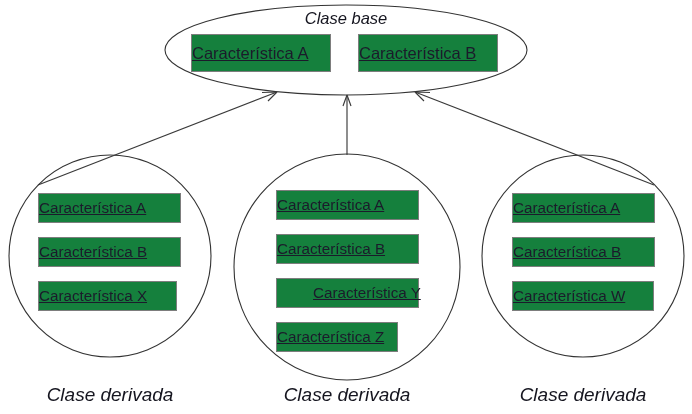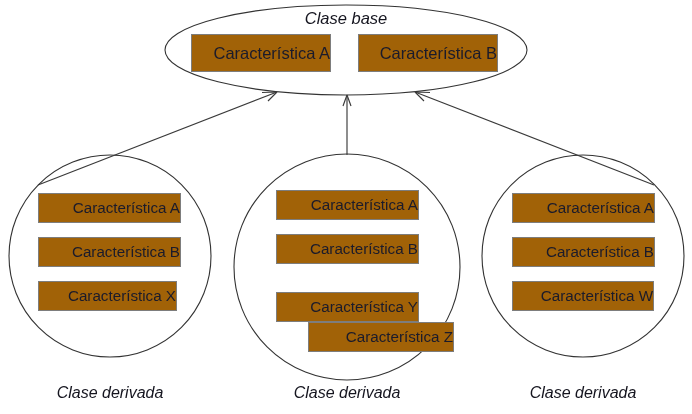--- a/index.html
+++ b/index.html
@@ -37,26 +37,27 @@
     stroke-width: 1.15;
     fill: none;
     stroke-linecap: butt;
     stroke-linejoin: miter;
   }
   
   .feature-box {
     position: absolute;
     box-sizing: border-box;
     border: 1.3px solid #7d7d7d;
-    background: #a16207;
+    background: #15803d;
     display: flex;
     align-items: center;
-    justify-content: flex-end;
+    justify-content: flex-start;
     color: #1b1b2b;
     white-space: nowrap;
+    text-decoration: underline;
   }
   .feature-box span {
     display: block;
     line-height: 1;
   }
   
   .base-box {
     height: 38px;
     font-size: 16.5px;
   }
@@ -71,21 +72,21 @@
     font-style: italic;
     color: #15151f;
     white-space: nowrap;
     text-align: center;
     line-height: 1;
   }
   .base-title {
     font-size: 16.5px;
   }
   .derived-caption {
-    font-size: 16px;
+    font-size: 19px;
   }
 </style>
 </head>
 <body>
 
 <div id="canvas">
 
   <svg id="diagram-svg" viewBox="0 0 692 414">
 
     <ellipse class="shape-outline" cx="346" cy="50" rx="181" ry="45"></ellipse>
@@ -130,24 +131,24 @@
     <span>Característica X</span>
   </div>
   <div class="title-italic derived-caption" style="left:10px; top:385px; width:200px;">Clase derivada</div>
 
   <div class="feature-box derived-box" style="left:276px; top:190px; width:143px;">
     <span>Característica A</span>
   </div>
   <div class="feature-box derived-box" style="left:276px; top:234px; width:143px;">
     <span>Característica B</span>
   </div>
-  <div class="feature-box derived-box" style="left:276px; top:292px; width:143px;">
+  <div class="feature-box derived-box" style="left:276px; top:278px; width:143px;padding-left:36px;">
     <span>Característica Y</span>
   </div>
-  <div class="feature-box derived-box" style="left:276px; top:322px; width:146px;margin-left:32px;">
+  <div class="feature-box derived-box" style="left:276px; top:322px; width:122px;">
     <span>Característica Z</span>
   </div>
   <div class="title-italic derived-caption" style="left:247px; top:385px; width:200px;">Clase derivada</div>
 
   <div class="feature-box derived-box" style="left:512px; top:193px; width:143px;">
     <span>Característica A</span>
   </div>
   <div class="feature-box derived-box" style="left:512px; top:237px; width:143px;">
     <span>Característica B</span>
   </div>

